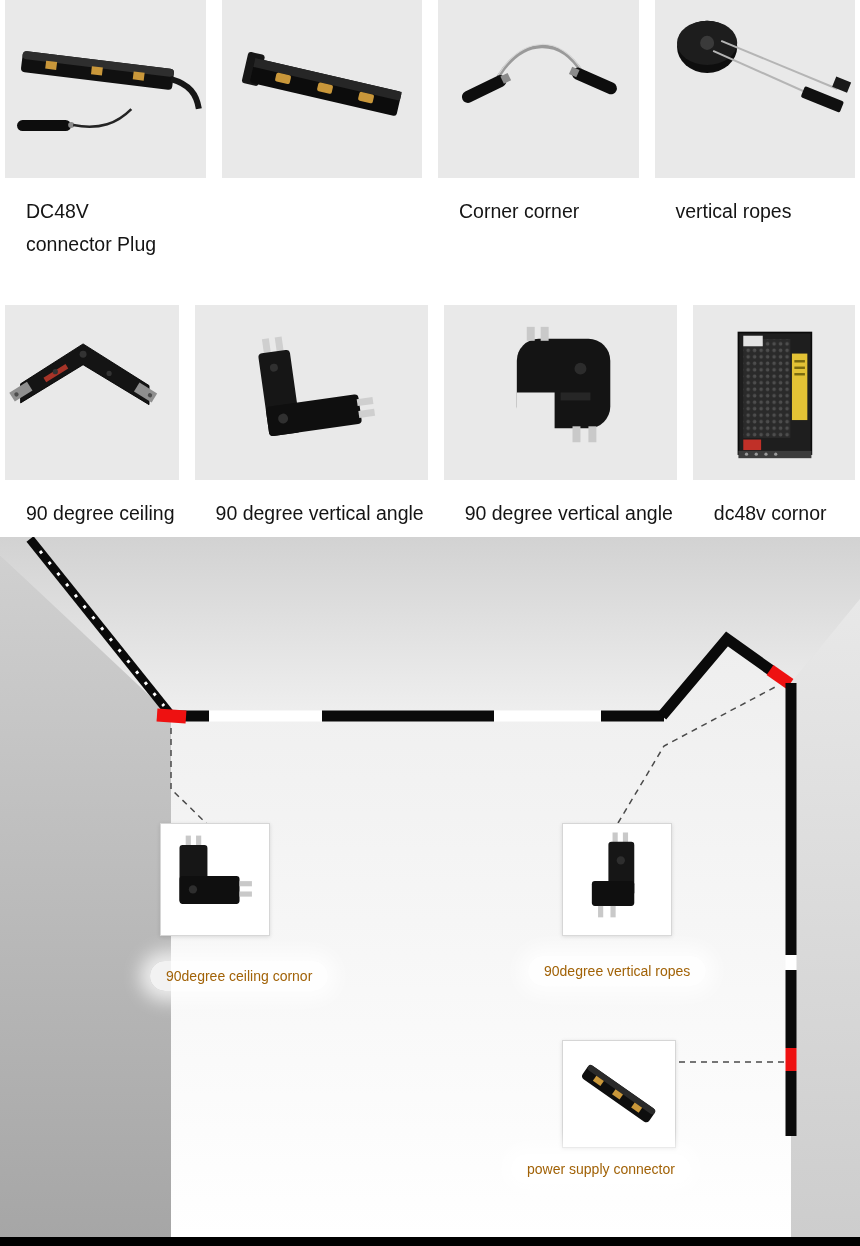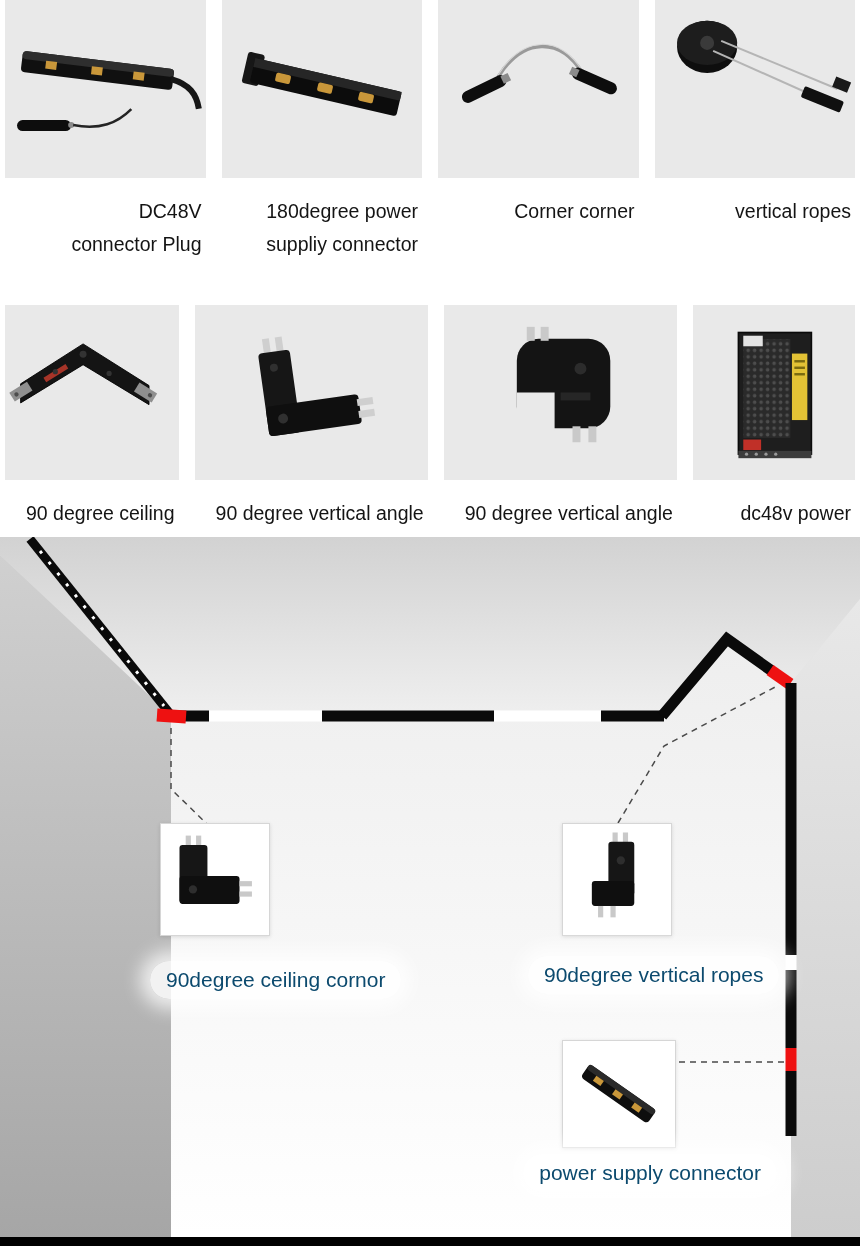--- a/index.html
+++ b/index.html
@@ -10,21 +10,20 @@
     color: #1b1b1b;
   }
   .page { width: 860px; }
 
   
   .grid {
     display: grid;
     grid-template-columns: repeat(4, 1fr);
     column-gap: 16px;
     padding: 0 5px;
-    text-align: right;
   }
   .card-image {
     height: 178px;
     background: #e9e9e9;
     display: flex;
     align-items: center;
     justify-content: center;
     overflow: hidden;
   }
   .row2 .card-image { height: 175px; }
@@ -62,23 +61,23 @@
     align-items: center;
     justify-content: center;
   }
   .inset svg { width: 92%; height: 92%; }
   #inset-ceiling-corner  { left: 160px; top: 286px; width: 110px; height: 113px; }
   #inset-vertical-angle  { left: 562px; top: 286px; width: 110px; height: 113px; }
   #inset-power-connector { left: 562px; top: 503px; width: 114px; height: 108px; }
 
   .callout-label {
     position: absolute;
-    text-align: right;
-    font-size: 21px;
-    color: #0c4a6e;
+    text-align: left;
+    font-size: 14px;
+    color: #a16207;
     white-space: nowrap;
   }
   .callout-label .blob {
     display: inline-block;
     background: rgba(255,255,255,0.82);
     border-radius: 40px;
     padding: 7px 16px;
     box-shadow: 0 0 18px 10px rgba(255,255,255,0.75);
   }
   #label-ceiling-corner  { left: 150px; top: 424px; width: 246px; }
@@ -125,24 +124,20 @@
         <svg viewBox="0 0 200 176">
           <g transform="rotate(13 100 88)">
             <rect x="20" y="68" width="17" height="32" rx="3" fill="#171717"></rect>
             <rect x="28" y="73" width="150" height="25" rx="3" fill="#0c0c0c"></rect>
             <rect x="28" y="73" width="150" height="9" fill="#262626"></rect>
             <rect x="52" y="82" width="15" height="9" rx="2" fill="#c9973a"></rect>
             <rect x="95" y="82" width="15" height="9" rx="2" fill="#c9973a"></rect>
             <rect x="137" y="82" width="15" height="9" rx="2" fill="#c9973a"></rect>
           </g>
         </svg>
-      </div>
-      <div class="card-caption">
-        <span class="cap-line">180degree power</span>
-        <span class="cap-line">suppliy connector</span>
       </div>
     </div>
 
     <div class="card">
       <div class="card-image">
         <svg viewBox="0 0 200 176">
           <path d="M60,76 C85,36 122,36 144,72" stroke="#9a9a9a" stroke-width="3.5" fill="none"></path>
           <path d="M60,74 C85,34 122,34 144,70" stroke="#d8d8d8" stroke-width="1" fill="none"></path>
           <g transform="rotate(-26 46 88)">
             <rect x="22" y="82" width="48" height="12" rx="6" fill="#0d0d0d"></rect>
@@ -268,21 +263,21 @@
           <rect x="62" y="18" width="24" height="13" fill="#e3e3e3"></rect>
           <rect x="62" y="146" width="22" height="13" fill="#c03028"></rect>
           <rect x="56" y="160" width="90" height="9" fill="#3c3c3c"></rect>
           <circle cx="66" cy="164" r="2" fill="#9a9a9a"></circle>
           <circle cx="78" cy="164" r="2" fill="#9a9a9a"></circle>
           <circle cx="90" cy="164" r="2" fill="#9a9a9a"></circle>
           <circle cx="102" cy="164" r="2" fill="#9a9a9a"></circle>
         </svg>
       </div>
       <div class="card-caption">
-        <span class="cap-line">dc48v power</span>
+        <span class="cap-line">dc48v cornor</span>
         <span class="cap-line">supply</span>
       </div>
     </div>
   </div>
 
   <div class="diagram">
 
     <svg class="room-svg" width="860" height="700" viewBox="0 0 860 700">
       <defs>
         <linearGradient id="gCeil" x1="0" y1="0" x2="0" y2="1">

